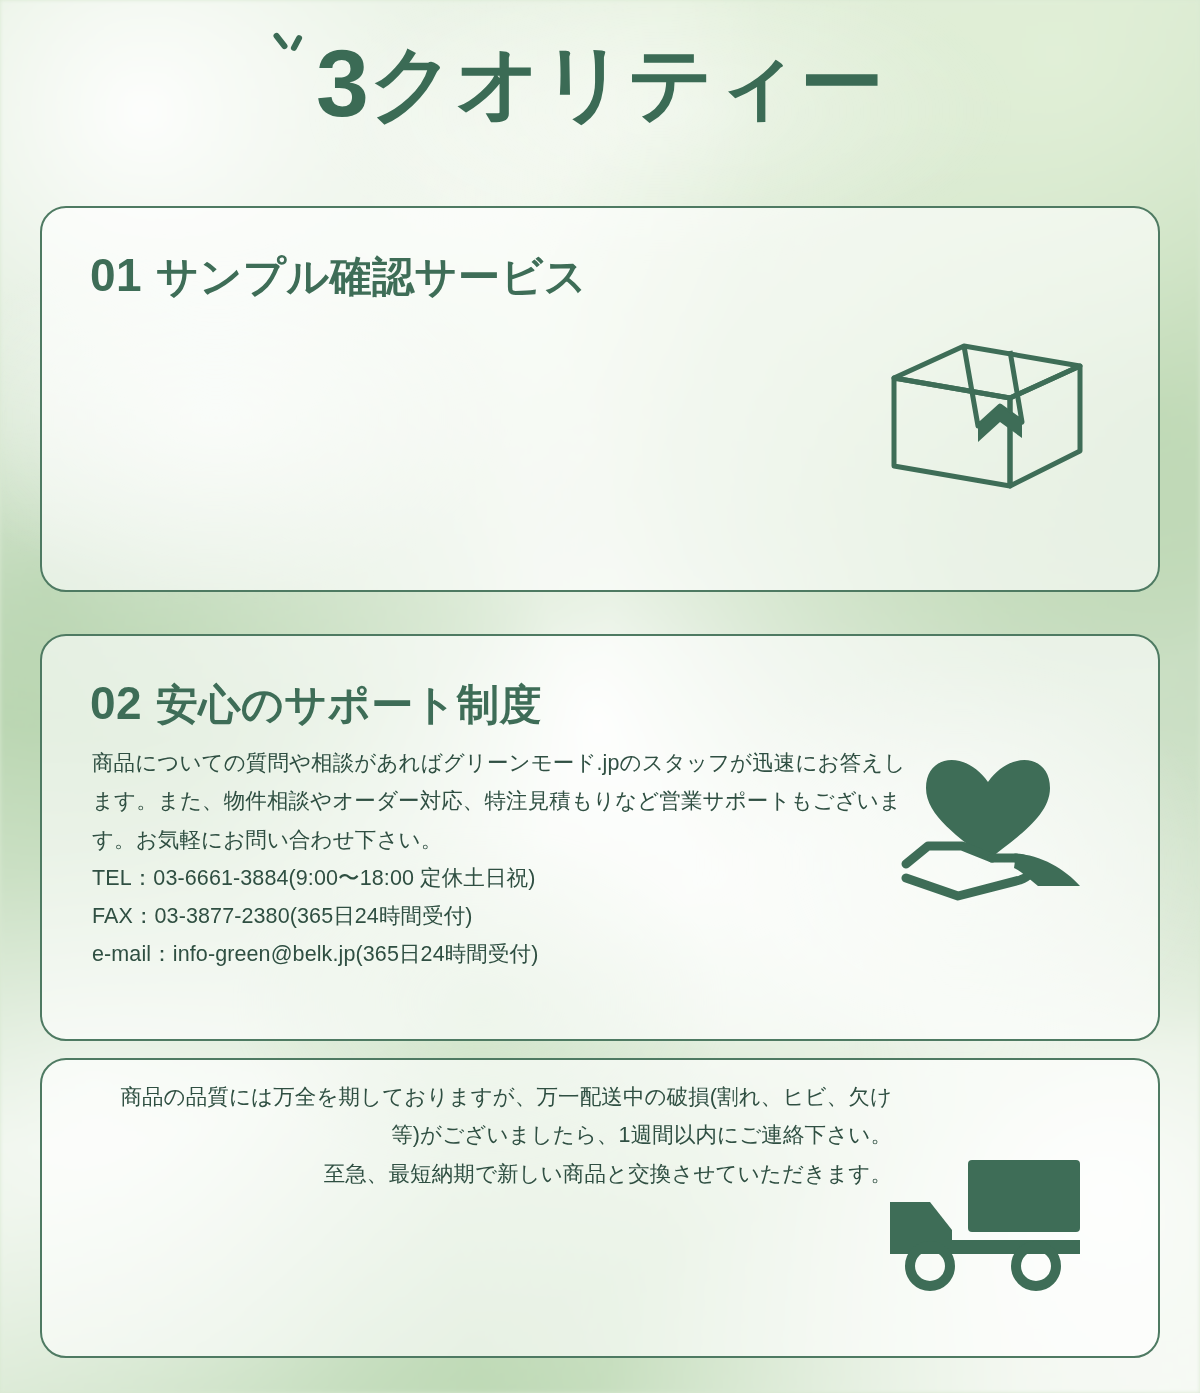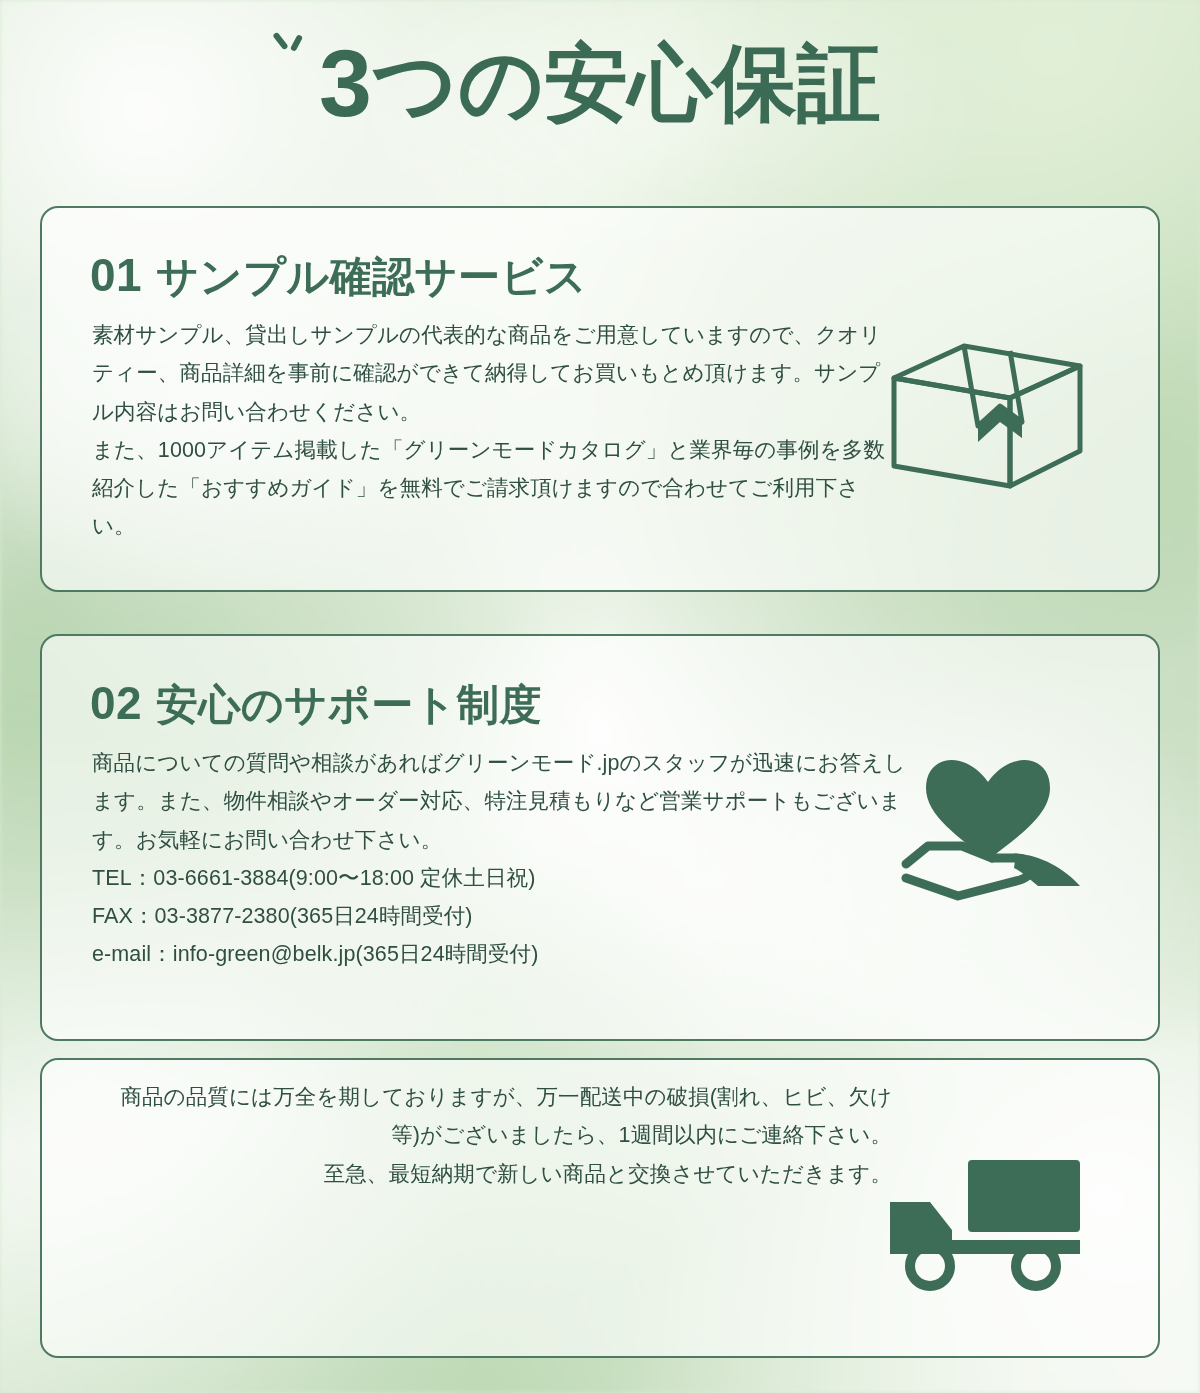--- a/index.html
+++ b/index.html
@@ -87,21 +87,21 @@
     border-radius: 3px;
   }
 
   
   .card {
     position: absolute;
     left: 40px;
     width: 1120px;
     background: rgba(255,255,255,0.62);
     border: 2px solid #4e7a62;
-    border-radius: 18px;
+    border-radius: 26px;
     box-sizing: border-box;
   }
   #card-1 { top: 206px;  height: 386px; }
   #card-2 { top: 634px;  height: 407px; }
   #card-3 { top: 1058px; height: 300px; }
 
   .card-title {
     color: #3e6d57;
     font-weight: bold;
     font-size: 42px;
@@ -139,29 +139,27 @@
 <body>
 
 <div id="bg"></div>
 <div id="bg-grain"></div>
 
 <div id="page">
 
   <div class="heading">
     <span class="tick"></span>
     <span class="tick2"></span>
-    <span class="num">3</span><span class="rest">つの安心保証</span>
+    <span class="num">3</span><span class="rest">クオリティー</span>
   </div>
 
   <div class="card" id="card-1">
     <div class="card-title">
       <span class="idx">01</span><span>サンプル確認サービス</span>
     </div>
-    <div class="card-body">素材サンプル、貸出しサンプルの代表的な商品をご用意していますので、クオリティー、商品詳細を事前に確認ができて納得してお買いもとめ頂けます。サンプル内容はお問い合わせください。
-また、1000アイテム掲載した「グリーンモードカタログ」と業界毎の事例を多数紹介した「おすすめガイド」を無料でご請求頂けますので合わせてご利用下さい。</div>
 
     <div class="card-icon" id="icon-box">
       <svg width="210" height="170" viewBox="0 0 210 170" aria-hidden="true">
         <g fill="none" stroke="#3e6d57" stroke-width="5" stroke-linejoin="round">
           <path d="M12 52 L12 140 L128 160 L128 72 Z"></path>
           <path d="M128 72 L198 40 L198 125 L128 160 Z"></path>
           <path d="M12 52 L82 20 L198 40 L128 72 Z"></path>
           <path d="M82 20 L96 100 L118 80 L140 96 L128 25" stroke-width="5" fill="none"></path>
         </g>
         <path d="M96 100 L118 80 L140 96 L140 112 L118 96 L96 116 Z" fill="#3e6d57"></path>

